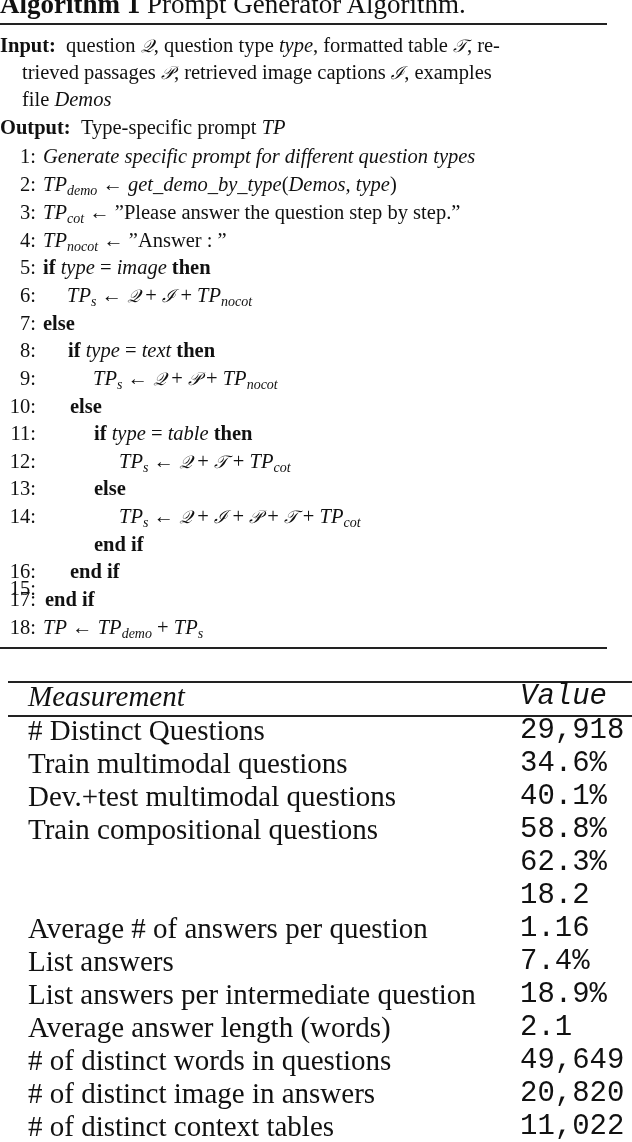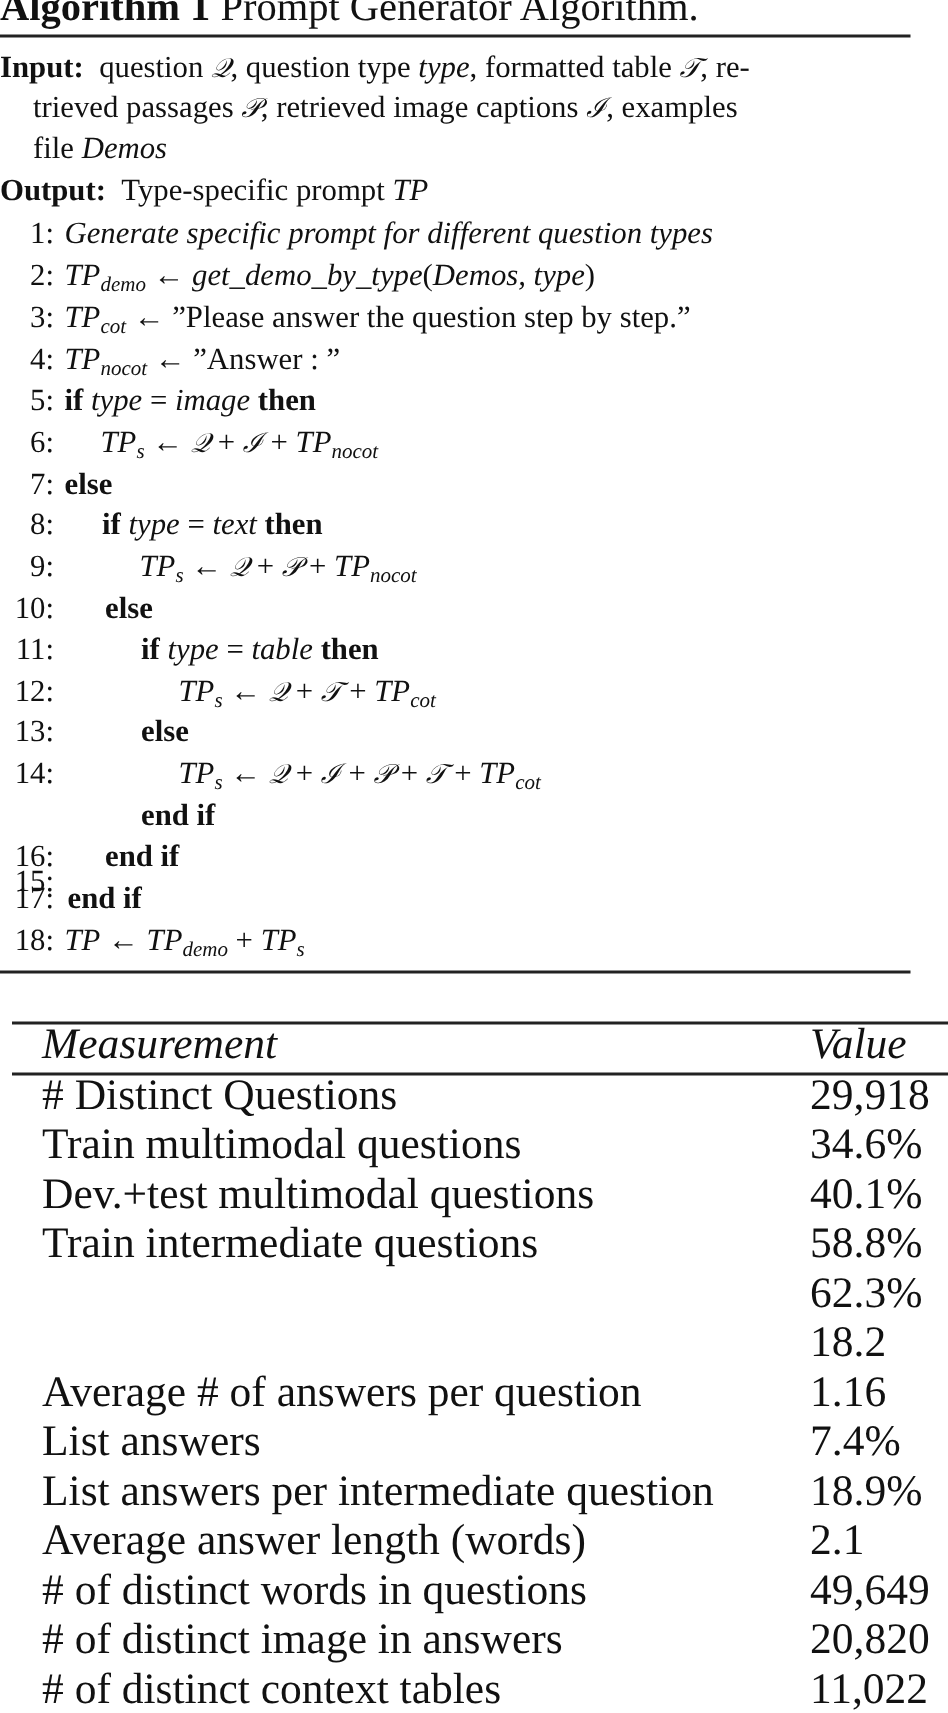--- a/index.html
+++ b/index.html
@@ -28,21 +28,21 @@
   .ln { position: absolute; right: 596px; text-align: right; width: 40px; }
   .code { position: absolute; }
   .kw { font-weight: bold; }
   sub { font-size: 14px; font-style: italic; vertical-align: -4px; line-height: 0; }
   .comment { font-style: italic; }
   .tbl-row {
     position: absolute; left: 28px; width: 600px; height: 33px; font-size: 29px; line-height: 33px;
     white-space: nowrap;
   }
   .tbl-row .lbl { position: absolute; left: 0; }
-  .tbl-row .val { position: absolute; left: 512px; }
+  .tbl-row .val { position: absolute; left: 492px; font-family: Liberation Mono, monospace; }
   .hdr { font-style: italic; }
 </style>
 </head>
 <body>
 
 <div class="abs title">
   <b>Algorithm 1</b>
   <span>Prompt Generator Algorithm.</span>
 </div>
 <div class="rule" style="left:0;top:23px;width:607px;height:2px;"></div>
@@ -148,21 +148,21 @@
     </div>
   <div class="tbl-row" style="top:747px;">
       <span class="lbl">Train multimodal questions</span>
       <span class="val">34.6%</span>
     </div>
   <div class="tbl-row" style="top:780px;text-align:right;">
       <span class="lbl">Dev.+test multimodal questions</span>
       <span class="val">40.1%</span>
     </div>
   <div class="tbl-row" style="top:813px;">
-      <span class="lbl">Train intermediate questions</span>
+      <span class="lbl">Train compositional questions</span>
       <span class="val">58.8%</span>
     </div>
   <div class="tbl-row" style="top:846px;">
       <span class="val">62.3%</span>
     </div>
   <div class="tbl-row" style="top:879px;">
       <span class="val">18.2</span>
     </div>
   <div class="tbl-row" style="top:912px;">
       <span class="lbl">Average # of answers per question</span>

